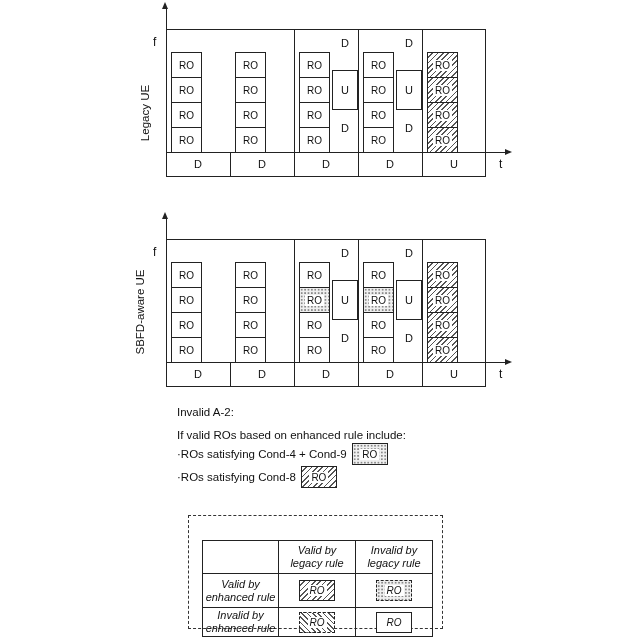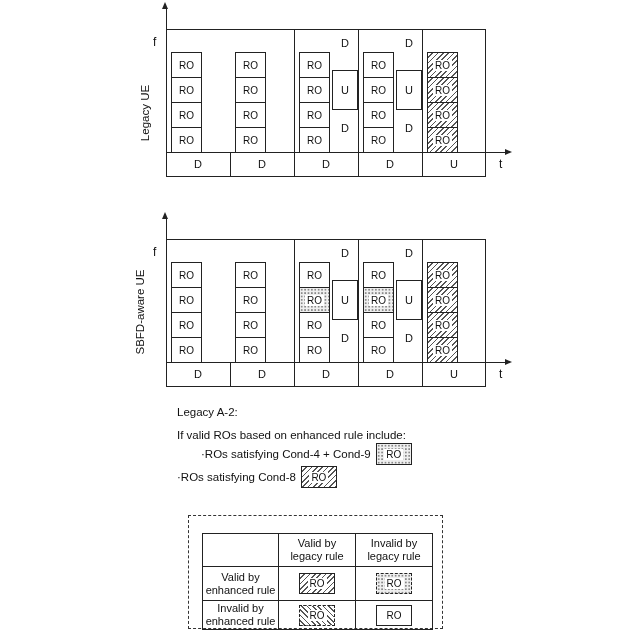--- a/index.html
+++ b/index.html
@@ -24,21 +24,21 @@
   .pat-hatched{background:repeating-linear-gradient(135deg,#fff 0,#fff 2.6px,#555 2.6px,#555 3.8px);}
   .pat-hatched-rev{background:repeating-linear-gradient(45deg,#fff 0,#fff 2.6px,#555 2.6px,#555 3.8px);}
   .pat-dotted{background-color:#efefef;background-image:radial-gradient(#8a8a8a 0.9px,transparent 1px);background-size:3.4px 3.4px;}
   .pat-plain{background:#fff;}
 
   .text-line{position:absolute;font-size:11.5px;white-space:nowrap;}
   .bullet-row{position:absolute;display:flex;align-items:center;gap:5px;font-size:11.5px;white-space:nowrap;}
   .swatch{box-sizing:border-box;width:36px;height:22px;border:1.2px solid #222;display:inline-flex;align-items:center;justify-content:center;font-size:10px;}
 
   #matrix-outer{position:absolute;left:188px;top:515px;width:255px;height:114px;border:1.4px dashed #333;box-sizing:border-box;}
-  table.matrix{position:absolute;left:13px;top:17px;border-collapse:collapse;table-layout:fixed;}
+  table.matrix{position:absolute;left:13px;top:24px;border-collapse:collapse;table-layout:fixed;font-style:italic;}
   .matrix th,.matrix td{border:1.3px solid #222;font-size:11px;font-weight:normal;text-align:center;vertical-align:middle;white-space:pre-line;line-height:13px;padding:0;}
   .ro-sample{display:inline-flex;align-items:center;justify-content:center;width:36px;height:21px;box-sizing:border-box;font-size:10px;}
   .b-solid{border:1.2px solid #222;}
   .b-dashed{border:1.3px dashed #222;}
 </style>
 </head>
 <body>
 
 <div id="canvas">
 
@@ -204,23 +204,23 @@
       </div>
       <div class="ro pat-hatched" style="left: 261px; top: 73px; width: 31px; height: 26px;">
         <span class="ro-label">RO</span>
       </div>
       <div class="ro pat-hatched" style="left: 261px; top: 98px; width: 31px; height: 26px;">
         <span class="ro-label">RO</span>
       </div>
       <div class="slotlab" style="left: 256px; top: 123px; width: 64px;">U</div>
     </div>
 
-  <div class="text-line" style="left:177px;top:406px;">Legacy A-2:</div>
+  <div class="text-line" style="left:177px;top:406px;">Invalid A-2:</div>
   <div class="text-line" style="left:177px;top:429px;">If valid ROs based on enhanced rule include:</div>
-  <div class="bullet-row" style="left:177px;top:443px;height:22px;margin-left:24px;">
+  <div class="bullet-row" style="left:177px;top:443px;height:22px;">
     <span>·ROs satisfying Cond-4 + Cond-9</span>
     <span class="swatch pat-dotted">
         <span class="ro-label">RO</span>
       </span>
   </div>
   <div class="bullet-row" style="left:177px;top:466px;height:22px;">
     <span>·ROs satisfying Cond-8</span>
     <span class="swatch pat-hatched">
         <span class="ro-label">RO</span>
       </span>

